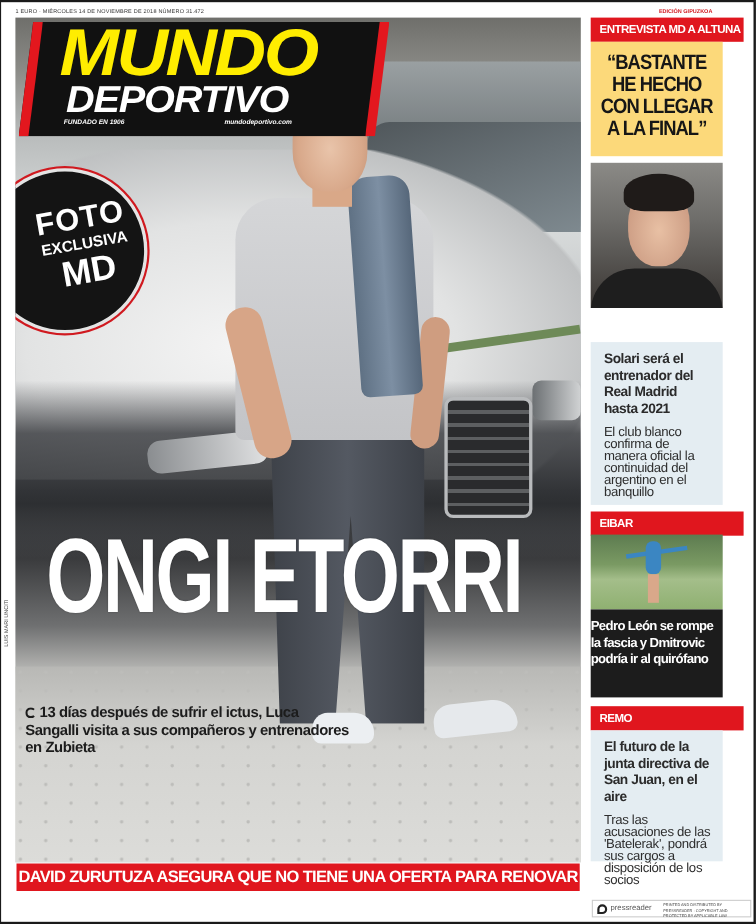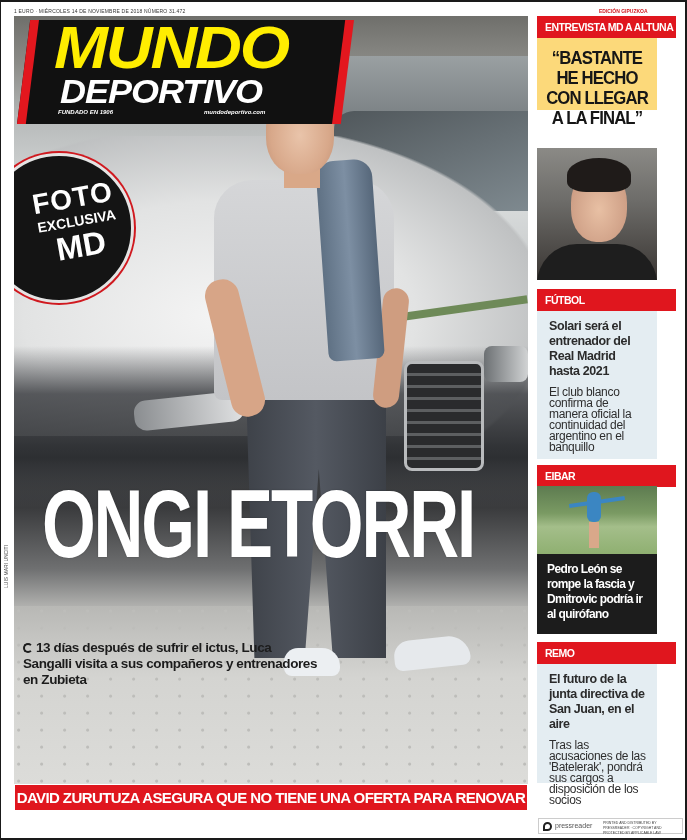--- a/index.html
+++ b/index.html
@@ -64,36 +64,36 @@
   .bullets { position: absolute; left: 22px; top: 638px; width: 300px; }
   .bullet { font-weight: bold; font-size: 13.5px; line-height: 16px; color: #1c1c1c; margin-bottom: 6px; letter-spacing: -0.4px; }
   .bullet-icon { display: inline-block; width: 10px; height: 10px; border: 2.5px solid #1c1c1c; border-right-color: transparent; border-radius: 50%; margin-right: 3px; vertical-align: -1px; }
 
   
   .banner { position: absolute; left: 14px; top: 783px; width: 512px; height: 25px; background: #e0161e; color: #fff; font-weight: 900; font-size: 15px; line-height: 25px; text-align: center; letter-spacing: -0.6px; white-space: nowrap; }
 
   
   .edition { position: absolute; left: 598px; top: 6px; font-size: 5px; color: #d0191f; font-weight: bold; white-space: nowrap; }
   .sec-head { position: absolute; left: 536px; width: 139px; height: 22px; background: #e0161e; color: #fff; font-weight: 900; font-size: 10.5px; line-height: 22px; padding-left: 8px; letter-spacing: -0.5px; white-space: nowrap; }
-  .quote-box { position: absolute; left: 536px; top: 36px; width: 120px; height: 72px; background: #fcd97a; text-align: center; padding-top: 10px; }
+  .quote-box { position: absolute; left: 536px; top: 36px; width: 120px; height: 104px; background: #fcd97a; text-align: center; padding-top: 10px; }
   .quote-text { font-weight: 900; font-size: 19px; line-height: 20px; color: #161616; letter-spacing: -1px; transform: scaleX(0.88); }
   .portrait { position: absolute; left: 536px; top: 146px; width: 120px; height: 132px; background: linear-gradient(180deg,#8b8a86 0%,#6d6c69 40%,#3a3633 100%); overflow: hidden; }
   .portrait-face { position: absolute; left: 34px; top: 22px; width: 56px; height: 72px; background: radial-gradient(ellipse at 50% 55%, #e8c0a4, #c4927a); border-radius: 45%; }
   .portrait-hair { position: absolute; left: 30px; top: 10px; width: 64px; height: 34px; background: #1f1b19; border-radius: 50% 50% 30% 30%; }
   .portrait-body { position: absolute; left: 0; top: 96px; width: 120px; height: 40px; background: #1e1e1e; border-radius: 40px 40px 0 0; }
 
   .light-box { position: absolute; left: 536px; width: 120px; background: #e4edf2; padding: 8px 8px 8px 12px; }
   .lb-title { font-family: Liberation Sans, sans-serif; font-weight: bold; font-size: 12.5px; line-height: 15px; color: #2b2b2b; letter-spacing: -0.4px; margin-bottom: 8px; }
   .lb-text { font-size: 12px; line-height: 11px; color: #2e2e2e; letter-spacing: -0.3px; }
 
   .eibar-photo { position: absolute; left: 536px; top: 484px; width: 120px; height: 68px; overflow: hidden; background: linear-gradient(180deg,#5d7b50 0%,#7a9a63 40%,#a4be8a 60%,#8fb071 100%); }
   .eibar-player { position: absolute; left: 50px; top: 6px; width: 14px; height: 30px; background: #3b86c2; border-radius: 6px; }
   .eibar-legs { position: absolute; left: 52px; top: 36px; width: 10px; height: 26px; background: #d9a88a; }
   .eibar-arms { position: absolute; left: 32px; top: 14px; width: 56px; height: 4px; background: #3b86c2; transform: rotate(-8deg); }
-  .dark-box { position: absolute; left: 536px; top: 552px; width: 120px; height: 80px; background: #1c1c1c; padding: 8px 6px 6px 10px; }
+  .dark-box { position: absolute; left: 536px; top: 552px; width: 120px; height: 80px; background: #1c1c1c; padding: 8px 6px 6px 0; }
   .dark-title { color: #fff; font-weight: bold; font-size: 12px; line-height: 15px; letter-spacing: -0.6px; }
 
   .pressreader { position: absolute; left: 537px; top: 816px; width: 145px; height: 16px; border: 1px solid #ccc; background: #fff; }
   .pr-logo { position: absolute; left: 4px; top: 3px; width: 9px; height: 9px; border: 2px solid #222; border-radius: 50% 50% 50% 0; }
   .pr-name { position: absolute; left: 16px; top: 3px; font-size: 7px; color: #555; }
   .pr-fine { position: absolute; left: 64px; top: 2px; width: 78px; font-size: 3.5px; line-height: 5px; color: #444; }
 </style>
 </head>
 <body>
 
@@ -157,21 +157,20 @@
   <div class="sec-head" style="top:14px;">ENTREVISTA MD A ALTUNA</div>
   <div class="quote-box">
     <div class="quote-text">“BASTANTE HE HECHO CON LLEGAR A LA FINAL”</div>
   </div>
   <div class="portrait">
     <div class="portrait-body"></div>
     <div class="portrait-face"></div>
     <div class="portrait-hair"></div>
   </div>
 
-  <div class="sec-head" style="top:287px;">FÚTBOL</div>
   <div class="light-box" style="top:309px; height:148px;">
     <div class="lb-title">Solari será el entrenador del Real Madrid hasta 2021</div>
     <div class="lb-text">El club blanco confirma de manera oficial la continuidad del argentino en el banquillo</div>
   </div>
 
   <div class="sec-head" style="top:463px;">EIBAR</div>
   <div class="eibar-photo">
     <div class="eibar-arms"></div>
     <div class="eibar-player"></div>
     <div class="eibar-legs"></div>

